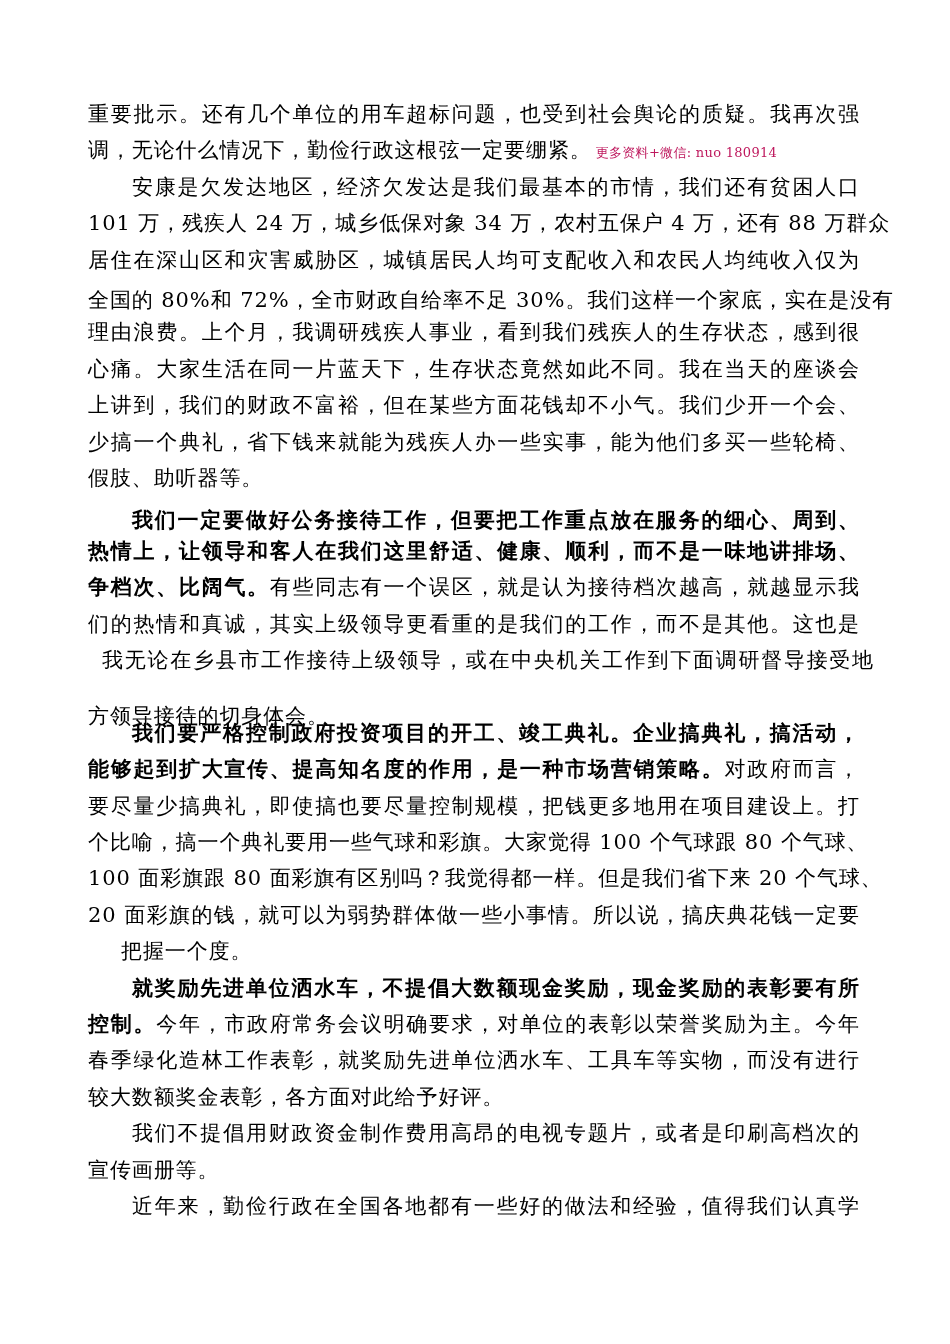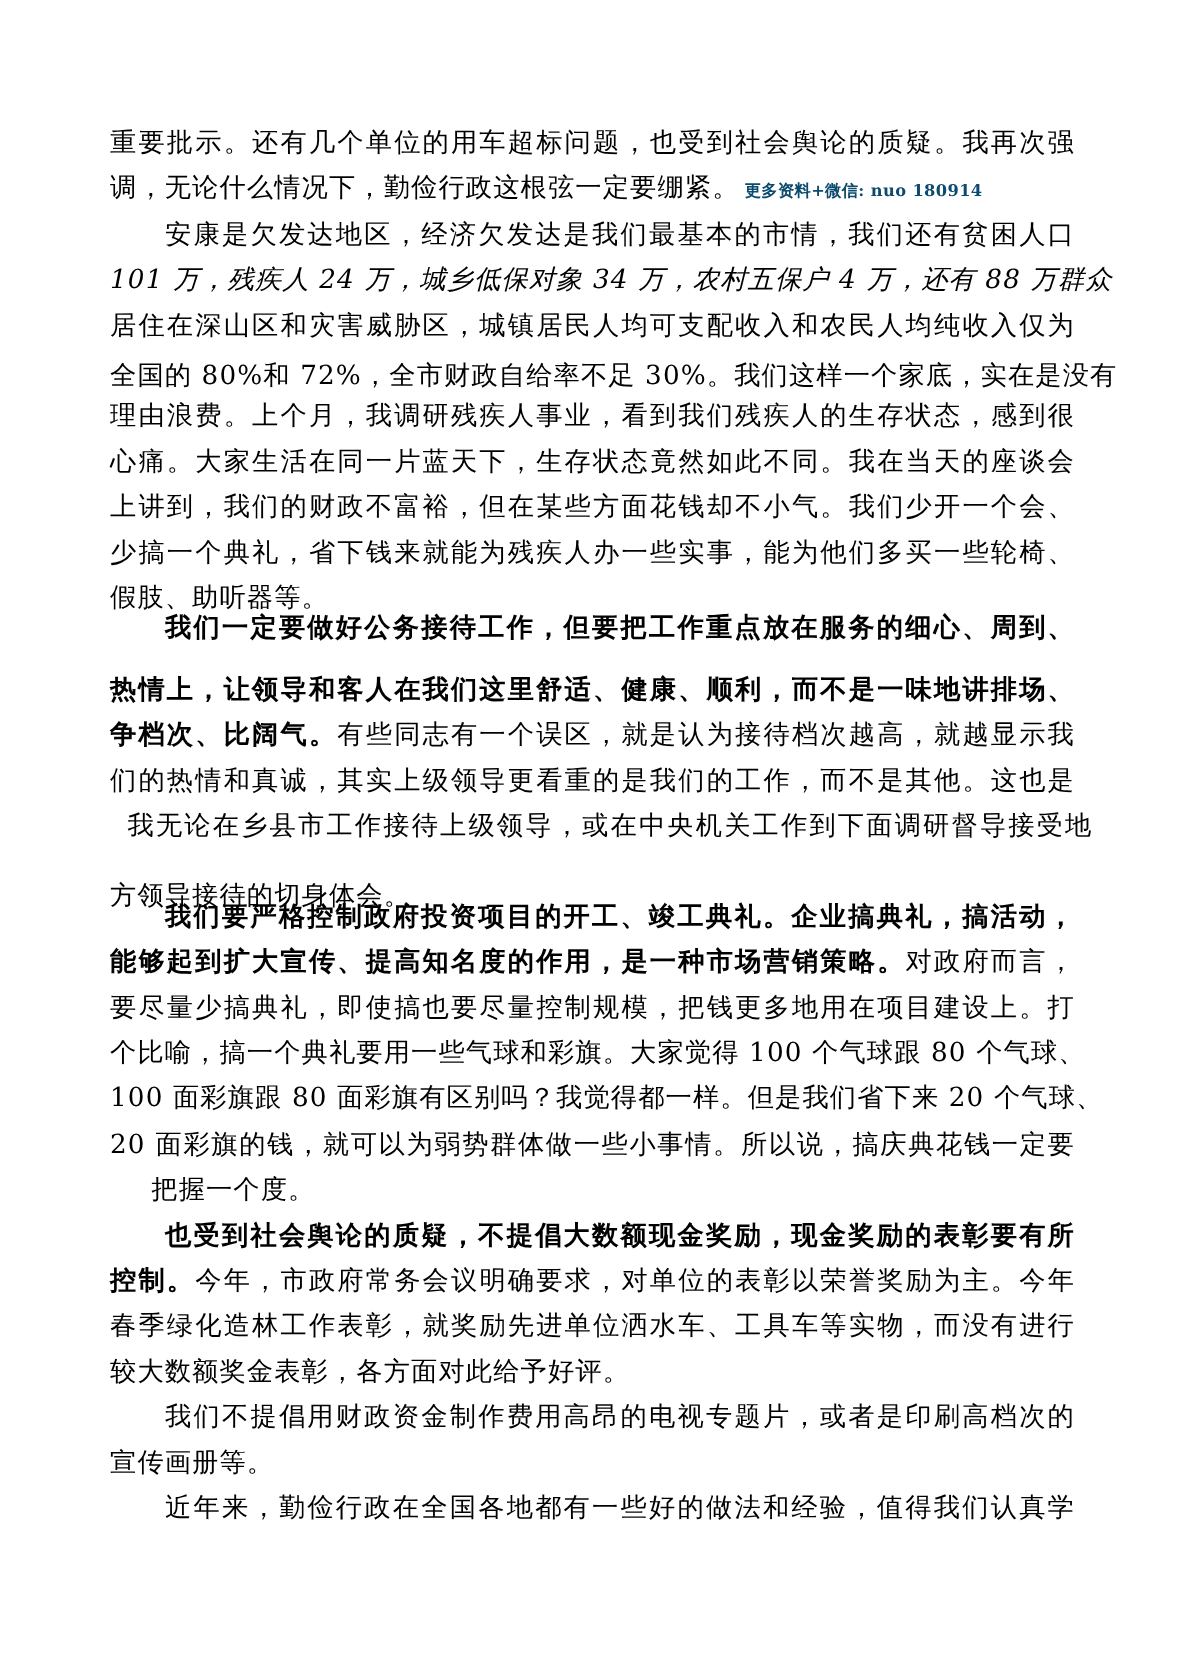--- a/index.html
+++ b/index.html
@@ -26,61 +26,60 @@
       left: 0;
       height: 36px;
       font-size: 21px;
       line-height: 36px;
       white-space: nowrap;
       letter-spacing: 0.9px;
     }
     .indent { padding-left: 44px; }
     .b { font-weight: bold; }
     .wm {
-      color: #0c4a6e;
+      color: #be185d;
       font-size: 13px;
       letter-spacing: 0.3px;
       margin-left: 4px;
-      font-weight: bold;
     }
     .justify {
       text-align: justify;
       text-align-last: justify;
       width: 772px;
     }
     .justify.indent { width: 728px; }
   </style>
 </head>
 <body>
 
 <div class="page" id="page">
     <div class="line justify" style="top: 0px;"><span>重要批示。还有几个单位的用车超标问题，也受到社会舆论的质疑。我再次强</span></div>
     <div class="line" style="top: 36px;"><span>调，无论什么情况下，勤俭行政这根弦一定要绷紧。</span><span class="wm">更多资料+微信: nuo 180914</span></div>
     <div class="line indent justify" style="top: 73px;"><span>安康是欠发达地区，经济欠发达是我们最基本的市情，我们还有贫困人口</span></div>
-    <div class="line justify" style="top: 109px; font-style: italic;"><span>101 万，残疾人 24 万，城乡低保对象 34 万，农村五保户 4 万，还有 88 万群众</span></div>
+    <div class="line justify" style="top: 109px;"><span>101 万，残疾人 24 万，城乡低保对象 34 万，农村五保户 4 万，还有 88 万群众</span></div>
     <div class="line justify" style="top: 146px;"><span>居住在深山区和灾害威胁区，城镇居民人均可支配收入和农民人均纯收入仅为</span></div>
     <div class="line justify" style="top: 186px;"><span>全国的 80%和 72%，全市财政自给率不足 30%。我们这样一个家底，实在是没有</span></div>
     <div class="line justify" style="top: 218px;"><span>理由浪费。上个月，我调研残疾人事业，看到我们残疾人的生存状态，感到很</span></div>
     <div class="line justify" style="top: 255px;"><span>心痛。大家生活在同一片蓝天下，生存状态竟然如此不同。我在当天的座谈会</span></div>
     <div class="line justify" style="top: 291px;"><span>上讲到，我们的财政不富裕，但在某些方面花钱却不小气。我们少开一个会、</span></div>
     <div class="line justify" style="top: 328px;"><span>少搞一个典礼，省下钱来就能为残疾人办一些实事，能为他们多买一些轮椅、</span></div>
     <div class="line" style="top: 364px;"><span>假肢、助听器等。</span></div>
-    <div class="line indent justify" style="top: 388px;"><span class="b">我们一定要做好公务接待工作，但要把工作重点放在服务的细心、周到、</span></div>
+    <div class="line indent justify" style="top: 406px;"><span class="b">我们一定要做好公务接待工作，但要把工作重点放在服务的细心、周到、</span></div>
     <div class="line justify" style="top: 437px;"><span class="b">热情上，让领导和客人在我们这里舒适、健康、顺利，而不是一味地讲排场、</span></div>
     <div class="line justify" style="top: 473px;"><span class="b">争档次、比阔气。</span><span>有些同志有一个误区，就是认为接待档次越高，就越显示我</span></div>
     <div class="line justify" style="top: 510px;"><span>们的热情和真诚，其实上级领导更看重的是我们的工作，而不是其他。这也是</span></div>
     <div class="line justify" style="top: 546px; margin-left: 14px;"><span>我无论在乡县市工作接待上级领导，或在中央机关工作到下面调研督导接受地</span></div>
     <div class="line" style="top: 602px;"><span>方领导接待的切身体会。</span></div>
     <div class="line indent justify" style="top: 619px;"><span class="b">我们要严格控制政府投资项目的开工、竣工典礼。企业搞典礼，搞活动，</span></div>
     <div class="line justify" style="top: 655px;"><span class="b">能够起到扩大宣传、提高知名度的作用，是一种市场营销策略。</span><span>对政府而言，</span></div>
     <div class="line justify" style="top: 692px;"><span>要尽量少搞典礼，即使搞也要尽量控制规模，把钱更多地用在项目建设上。打</span></div>
     <div class="line justify" style="top: 728px;"><span>个比喻，搞一个典礼要用一些气球和彩旗。大家觉得 100 个气球跟 80 个气球、</span></div>
     <div class="line justify" style="top: 764px;"><span>100 面彩旗跟 80 面彩旗有区别吗？我觉得都一样。但是我们省下来 20 个气球、</span></div>
     <div class="line justify" style="top: 801px;"><span>20 面彩旗的钱，就可以为弱势群体做一些小事情。所以说，搞庆典花钱一定要</span></div>
     <div class="line" style="top: 837px; margin-left: 33px;"><span>把握一个度。</span></div>
-    <div class="line indent justify" style="top: 874px;"><span class="b">也受到社会舆论的质疑，不提倡大数额现金奖励，现金奖励的表彰要有所</span></div>
+    <div class="line indent justify" style="top: 874px;"><span class="b">就奖励先进单位洒水车，不提倡大数额现金奖励，现金奖励的表彰要有所</span></div>
     <div class="line justify" style="top: 910px;"><span class="b">控制。</span><span>今年，市政府常务会议明确要求，对单位的表彰以荣誉奖励为主。今年</span></div>
     <div class="line justify" style="top: 946px;"><span>春季绿化造林工作表彰，就奖励先进单位洒水车、工具车等实物，而没有进行</span></div>
     <div class="line" style="top: 983px;"><span>较大数额奖金表彰，各方面对此给予好评。</span></div>
     <div class="line indent justify" style="top: 1019px;"><span>我们不提倡用财政资金制作费用高昂的电视专题片，或者是印刷高档次的</span></div>
     <div class="line" style="top: 1056px;"><span>宣传画册等。</span></div>
     <div class="line indent justify" style="top: 1092px;"><span>近年来，勤俭行政在全国各地都有一些好的做法和经验，值得我们认真学</span></div>
   </div>
 
 </body></html>

